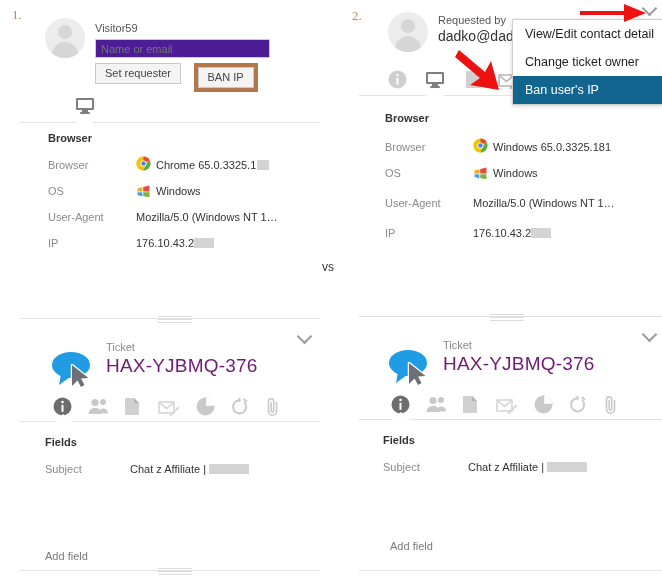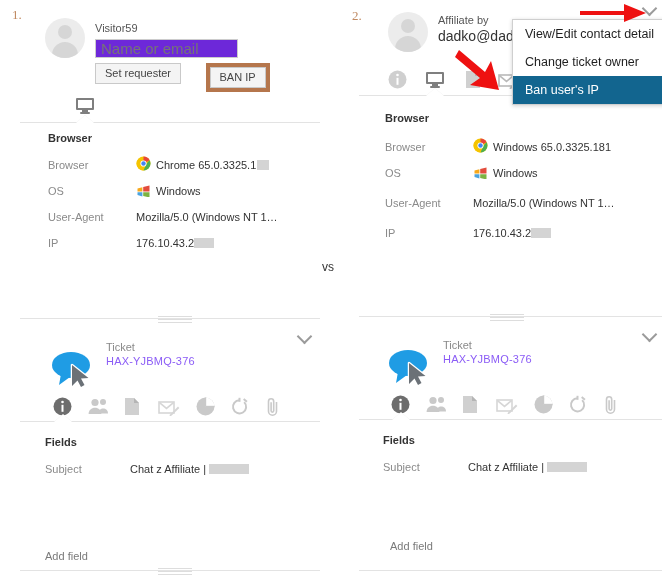--- a/index.html
+++ b/index.html
@@ -41,22 +41,22 @@
   .req-name{
     font-size:11px;color:#555;
   }
   .req-label{
     font-size:11px;color:#555;
   }
   .req-email{
     font-size:14px;color:#333;white-space:nowrap;
   }
   .name-input{
-    width:143px;height:19px;border:1px solid #cccccc;background:#6d28d9;
-    font-size:15px;color:#aaaaaa;padding:0 5px;box-sizing:border-box;
+    width:175px;height:19px;border:1px solid #cccccc;background:#4c1d95;
+    font-size:11px;color:#aaaaaa;padding:0 5px;box-sizing:border-box;
     font-family:"Liberation Sans", sans-serif;
     outline:none;
   }
   .btn{
     display:inline-block;
     border:1px solid #c9c9c9;background:#f4f4f4;
     font-size:11px;color:#444;
     padding:4px 9px;box-sizing:border-box;
     font-family:"Liberation Sans", sans-serif;
     line-height:1;
@@ -104,21 +104,21 @@
   .grip i{display:block;height:1px;background:#dddddd;margin-bottom:2px;}
   .chev{
     position:absolute;width:14px;height:14px;
   }
   .chev:before{
     content:"";position:absolute;left:1px;top:2px;width:9px;height:9px;
     border-right:2px solid #9b9b9b;border-bottom:2px solid #9b9b9b;
     transform:rotate(45deg);
   }
   .ticket-label{font-size:11px;color:#8a8a8a;}
-  .ticket-id{font-size:11px;color:#8b5cf6;letter-spacing:.2px;}
+  .ticket-id{font-size:19px;color:#701a75;letter-spacing:.2px;}
 
   
   .menu{
     position:absolute;background:#ffffff;
     border:1px solid #cfcfcf;
     box-shadow:0 1px 4px rgba(0,0,0,.18);
     box-sizing:border-box;
   }
   .menu-item{
     font-size:12.5px;color:#1f1f1f;
@@ -144,21 +144,21 @@
 
   <div class="req-block">
     <div class="avatar" style="left:45px;top:18px;">
       <span class="head"></span>
       <span class="body"></span>
     </div>
     <div class="req-name" style="position:absolute;left:95px;top:22px;">Visitor59</div>
     <input class="name-input" style="position: absolute; left: 95px; top: 39px;" placeholder="Name or email">
     <div style="position:absolute;left:95px;top:63px;">
       <span class="btn">Set requester</span>
-      <span class="btn-banip-wrap" style="margin-left:20px;">
+      <span class="btn-banip-wrap" style="margin-left:8px;">
         <span class="btn">BAN IP</span>
       </span>
     </div>
   </div>
 
   <div class="tabrow" style="position:absolute;left:0;top:96px;width:330px;height:30px;">
     <span style="position:absolute;left:75px;top:1px;">
       <svg width="20" height="18" viewBox="0 0 20 18">
           <rect x="1" y="1" width="18" height="12" rx="1" fill="#7f7f7f"></rect>
           <rect x="3" y="3" width="14" height="8" fill="#ffffff"></rect>
@@ -309,21 +309,21 @@
 
 <div class="panel" id="panel-right">
 
   <div class="step-num" style="left:7px;top:8px;">2.</div>
 
   <div class="req-block">
     <div class="avatar" style="left:43px;top:12px;">
       <span class="head"></span>
       <span class="body"></span>
     </div>
-    <div class="req-label" style="position:absolute;left:93px;top:14px;">Affiliate by</div>
+    <div class="req-label" style="position:absolute;left:93px;top:14px;">Requested by</div>
     <div class="req-email" style="position:absolute;left:93px;top:28px;">dadko@dadi</div>
     <div class="chev" style="right:5px;top:1px;"></div>
   </div>
 
   <div class="tabrow" style="position:absolute;left:0;top:66px;width:317px;height:32px;">
     <span style="position:absolute;left:43px;top:4px;">
       <svg width="19" height="19" viewBox="0 0 19 19">
           <circle cx="9.5" cy="9.5" r="9" fill="#cfcfcf"></circle>
           <rect x="8.5" y="7.8" width="2" height="7" fill="#ffffff"></rect>
           <circle cx="9.5" cy="5" r="1.3" fill="#ffffff"></circle>

